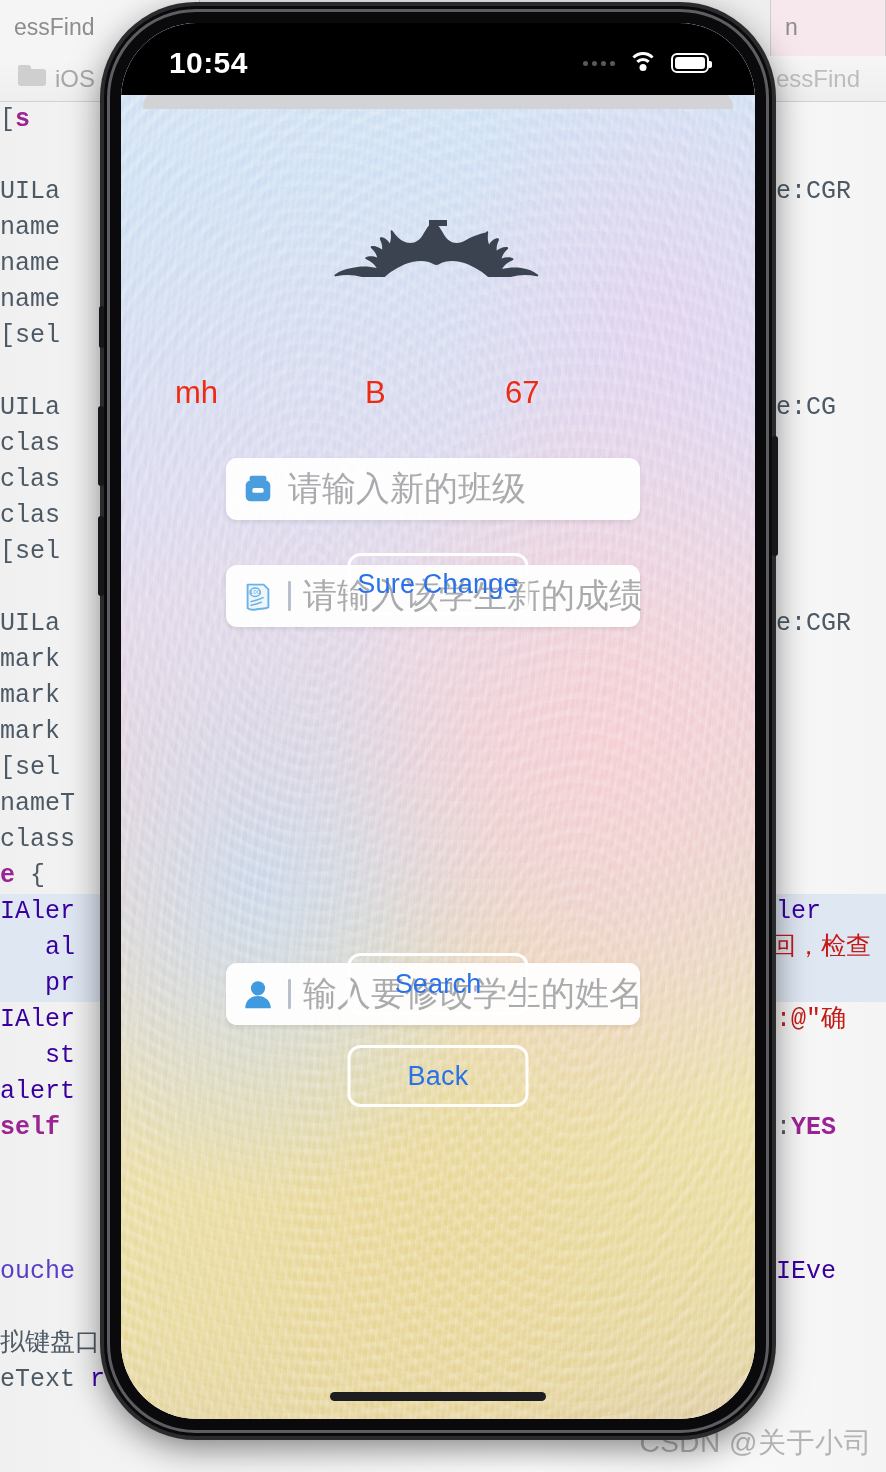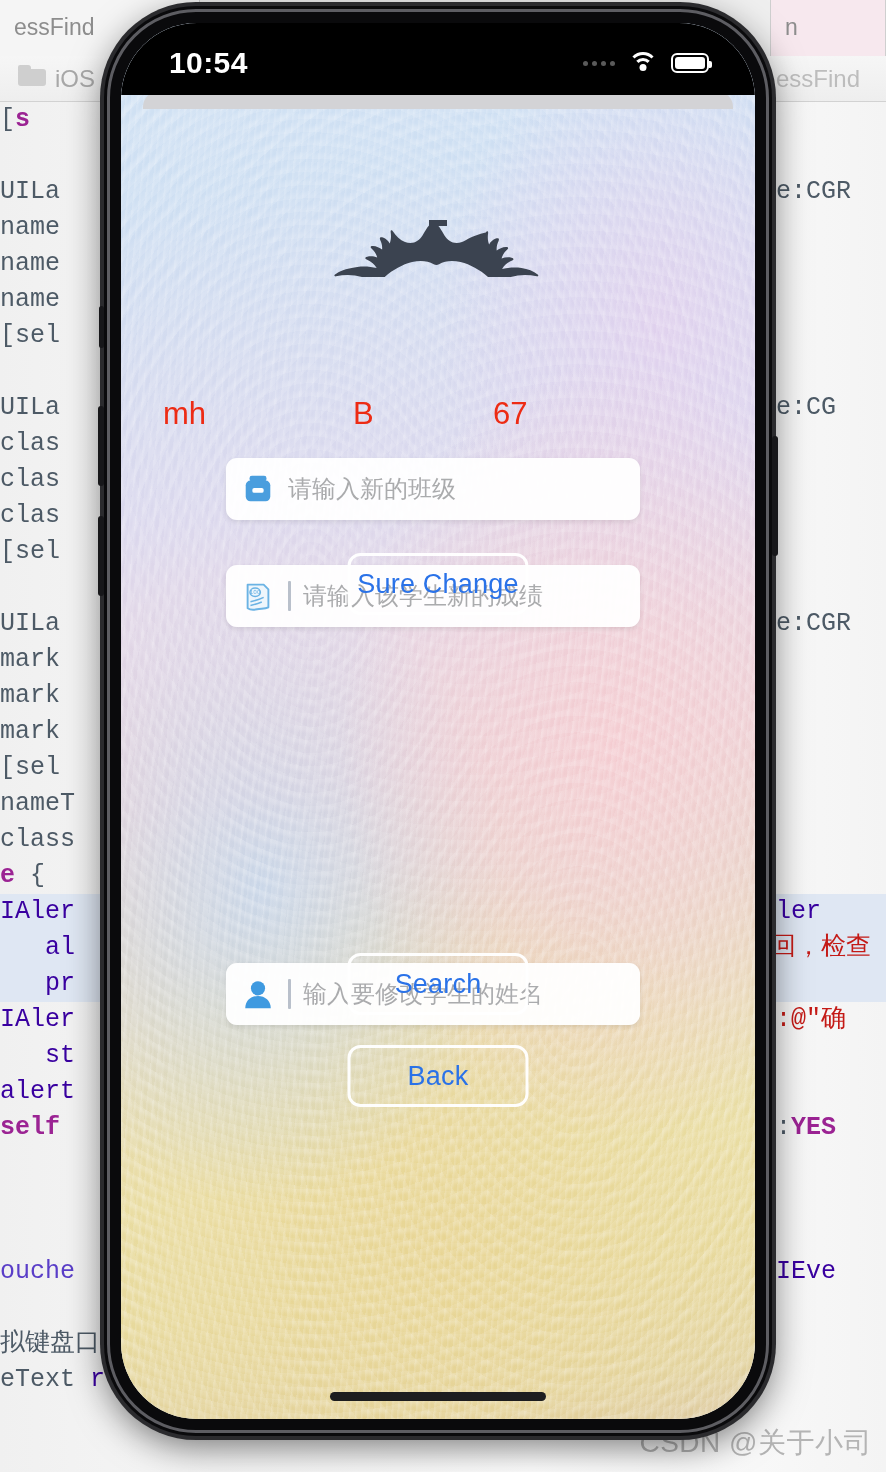--- a/index.html
+++ b/index.html
@@ -137,42 +137,42 @@
   .wifi .w3{ width:7px; height:7px; top:12px; background:#fff; border:none; border-radius:50%; }
   .batt{ width:38px; height:20px; border:2.5px solid #fff; border-radius:6px; position:relative; }
   .batt:after{ content:""; position:absolute; right:-5px; top:6px; width:3px; height:7px; background:#fff; border-radius:0 2px 2px 0; }
   .batt i{ position:absolute; left:2px; top:2px; bottom:2px; right:2px; background:#fff; border-radius:3px; display:block; }
 
   
   .content{ position:absolute; inset:0; z-index:4; }
 
   .bat-logo{ position:absolute; top:192px; left:50%; transform:translateX(-50%); width:208px; height:62px; }
 
-  .label-row{ position:absolute; top:352px; left:4px; right:0; height:46px;margin-top:21px; }
+  .label-row{ position:absolute; top:352px; left:16px; right:0; height:46px; }
   .rlabel{
     position:absolute; color:#ed2b14; font-size:31px; font-weight:500;
     font-family:"Liberation Sans", sans-serif;
   }
   .rl1{ left:38px; }
   .rl2{ left:228px; }
   .rl3{ left:368px; }
 
   .field{
     position:absolute; left:105px; width:414px; height:62px;
     background:rgba(255,255,255,.94);
     border-radius:11px;
     box-shadow:0 2px 5px rgba(0,0,0,.09);
     display:flex; align-items:center; padding:0 14px; gap:12px;
   }
   .f1{ top:435px; }
   .f2{ top:542px; }
   .f3{ top:940px; }
   .fic{ width:36px; height:36px; flex:0 0 36px; display:flex; align-items:center; justify-content:center; }
   .caret{ width:3px; height:30px; background:#b9c0cb; flex:0 0 3px; border-radius:1px; }
-  .ftxt{ font-size:24px; color:#aaabad; white-space:nowrap; }
+  .ftxt{ font-size:34px; color:#aaabad; white-space:nowrap; }
 
   .btn{
     position:absolute; left:50%; transform:translateX(-50%);
     border:3.5px solid rgba(255,255,255,.96);
     border-radius:13px;
     display:flex; align-items:center; justify-content:center;
     color:#2a72e8; font-size:27px; letter-spacing:.2px;
     background:transparent;
   }
   .b-sure{ top:530px; width:181px; height:62px; }

